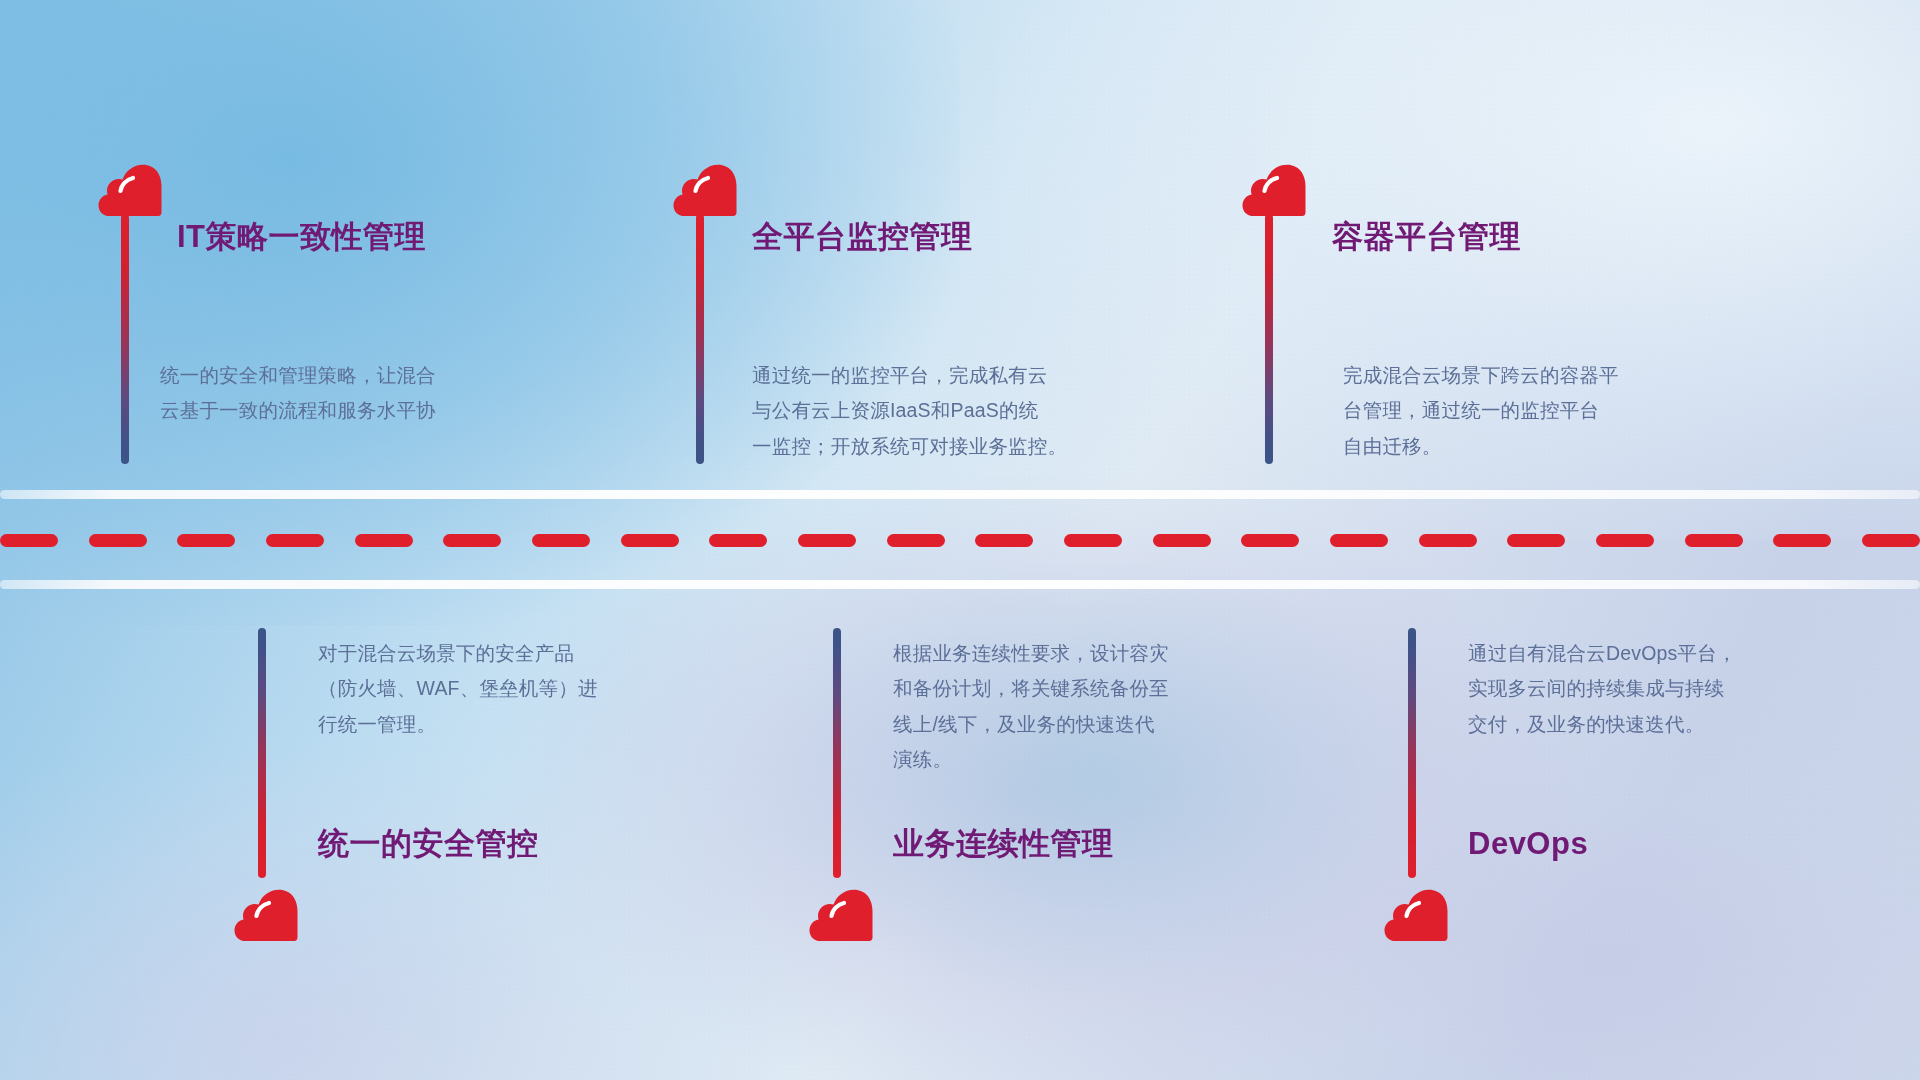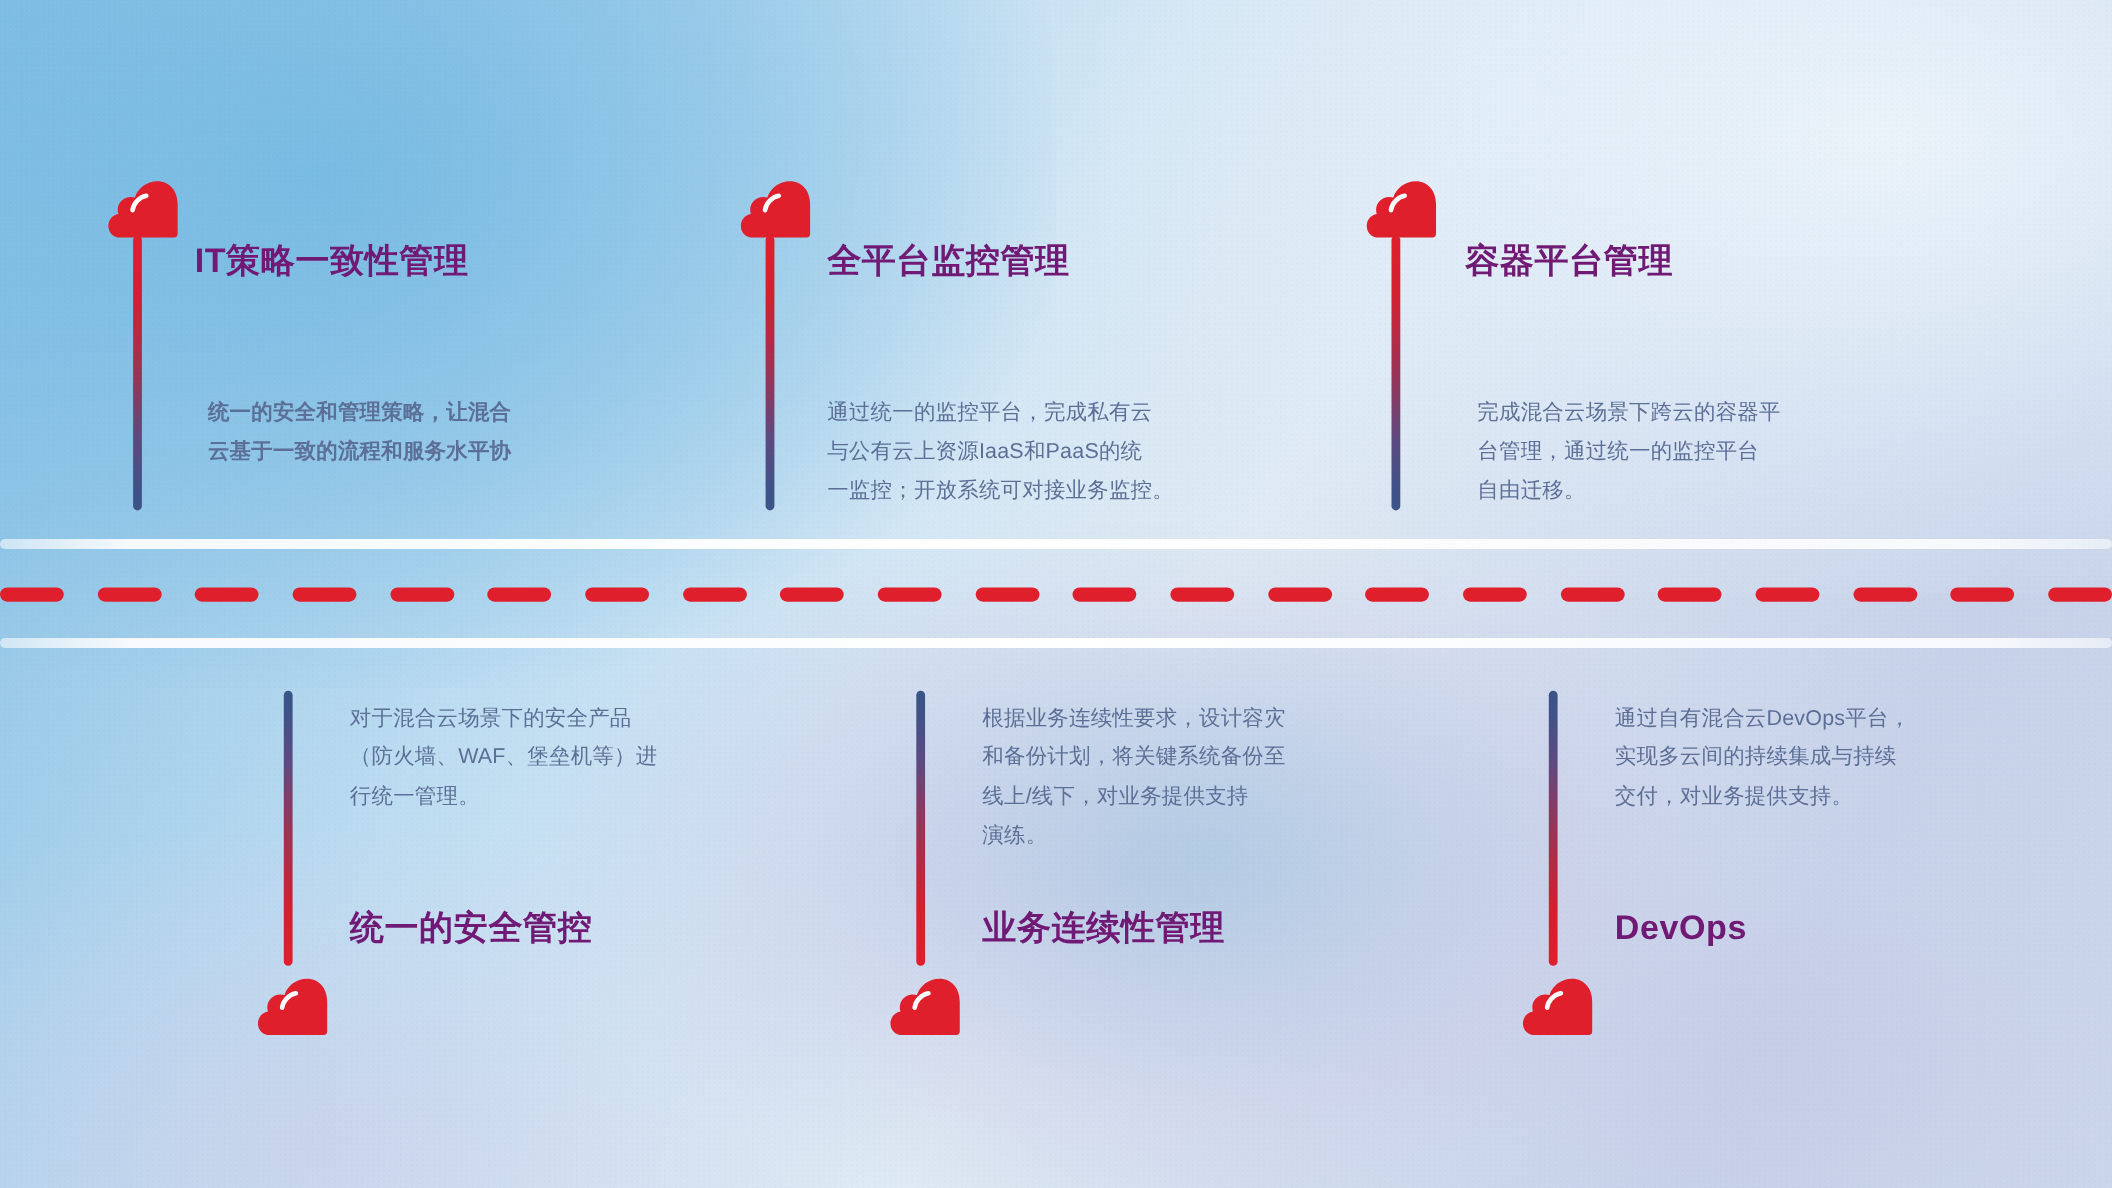--- a/index.html
+++ b/index.html
@@ -179,21 +179,21 @@
     <svg class="cloud-icon" style="left:98px; top:163px;" viewBox="0 0 64 54">
       <path d="M11.5 53 C4.8 53 0.5 48.2 0.5 42.4 C0.5 36.9 4.4 32.4 9.6 31.6
                C9.2 30.4 9.0 29.1 9.0 27.7 C9.0 21.2 14.3 16.0 20.8 16.0
                C22.1 16.0 23.4 16.2 24.6 16.6 C27.4 8.0 35.5 1.8 45.0 1.8
                C56.6 1.8 63.5 11.1 63.5 22.7 L63.5 49.5
                C63.5 51.4 62.4 53 60.2 53 Z" fill="#e01f2d"></path>
       <path d="M22.5 28.0 C23.4 21.6 28.6 16.4 35.0 15.0" fill="none" stroke="#ffffff" stroke-width="4.2" stroke-linecap="round"></path>
     </svg>
     <div class="stem down" style="left:121px; top:214px; height:250px;"></div>
     <div class="pin-heading" style="left:177px; top:218px;">IT策略一致性管理</div>
-    <div class="pin-body" style="left:189px; top:358px;font-weight:bold;">
+    <div class="pin-body" style="left:160px; top:358px;">
       <p>统一的安全和管理策略，让混合</p>
       <p>云基于一致的流程和服务水平协</p>
     </div>
   </div>
 
   <div class="pin" id="pin-2">
     <svg class="cloud-icon" style="left:673px; top:163px;" viewBox="0 0 64 54">
       <path d="M11.5 53 C4.8 53 0.5 48.2 0.5 42.4 C0.5 36.9 4.4 32.4 9.6 31.6
                C9.2 30.4 9.0 29.1 9.0 27.7 C9.0 21.2 14.3 16.0 20.8 16.0
                C22.1 16.0 23.4 16.2 24.6 16.6 C27.4 8.0 35.5 1.8 45.0 1.8
@@ -272,40 +272,40 @@
                C56.6 1.8 63.5 11.1 63.5 22.7 L63.5 49.5
                C63.5 51.4 62.4 53 60.2 53 Z" fill="#e01f2d"></path>
       <path d="M22.5 28.0 C23.4 21.6 28.6 16.4 35.0 15.0" fill="none" stroke="#ffffff" stroke-width="4.2" stroke-linecap="round"></path>
     </svg>
   </div>
 
   <div class="pin" id="pin-5">
     <div class="pin-body" style="left:893px; top:636px;">
       <p>根据业务连续性要求，设计容灾</p>
       <p>和备份计划，将关键系统备份至</p>
-      <p>线上/线下，对业务提供支持</p>
+      <p>线上/线下，及业务的快速迭代</p>
       <p>演练。</p>
     </div>
     <div class="pin-heading" style="left:893px; top:825px;">业务连续性管理</div>
     <div class="stem up" style="left:833px; top:628px; height:250px;"></div>
     <svg class="cloud-icon" style="left:809px; top:888px;" viewBox="0 0 64 54">
       <path d="M11.5 53 C4.8 53 0.5 48.2 0.5 42.4 C0.5 36.9 4.4 32.4 9.6 31.6
                C9.2 30.4 9.0 29.1 9.0 27.7 C9.0 21.2 14.3 16.0 20.8 16.0
                C22.1 16.0 23.4 16.2 24.6 16.6 C27.4 8.0 35.5 1.8 45.0 1.8
                C56.6 1.8 63.5 11.1 63.5 22.7 L63.5 49.5
                C63.5 51.4 62.4 53 60.2 53 Z" fill="#e01f2d"></path>
       <path d="M22.5 28.0 C23.4 21.6 28.6 16.4 35.0 15.0" fill="none" stroke="#ffffff" stroke-width="4.2" stroke-linecap="round"></path>
     </svg>
   </div>
 
   <div class="pin" id="pin-6">
     <div class="pin-body" style="left:1468px; top:636px;">
       <p>通过自有混合云DevOps平台，</p>
       <p>实现多云间的持续集成与持续</p>
-      <p>交付，对业务提供支持。</p>
+      <p>交付，及业务的快速迭代。</p>
     </div>
     <div class="pin-heading" style="left:1468px; top:825px;">DevOps</div>
     <div class="stem up" style="left:1408px; top:628px; height:250px;"></div>
     <svg class="cloud-icon" style="left:1384px; top:888px;" viewBox="0 0 64 54">
       <path d="M11.5 53 C4.8 53 0.5 48.2 0.5 42.4 C0.5 36.9 4.4 32.4 9.6 31.6
                C9.2 30.4 9.0 29.1 9.0 27.7 C9.0 21.2 14.3 16.0 20.8 16.0
                C22.1 16.0 23.4 16.2 24.6 16.6 C27.4 8.0 35.5 1.8 45.0 1.8
                C56.6 1.8 63.5 11.1 63.5 22.7 L63.5 49.5
                C63.5 51.4 62.4 53 60.2 53 Z" fill="#e01f2d"></path>
       <path d="M22.5 28.0 C23.4 21.6 28.6 16.4 35.0 15.0" fill="none" stroke="#ffffff" stroke-width="4.2" stroke-linecap="round"></path>

